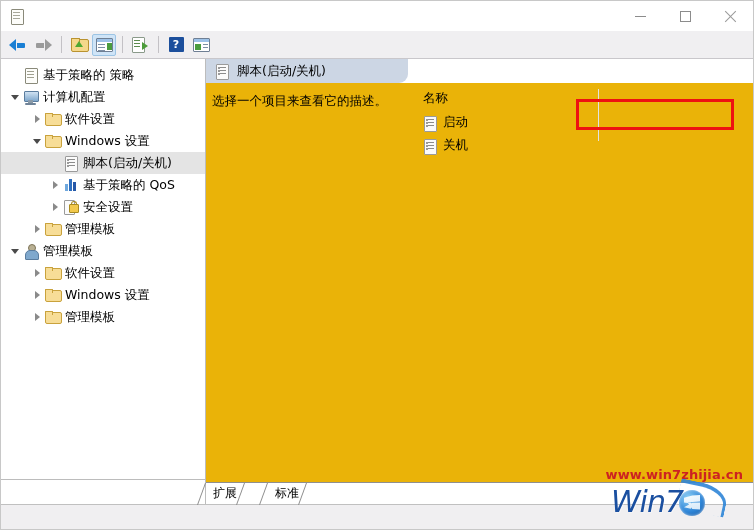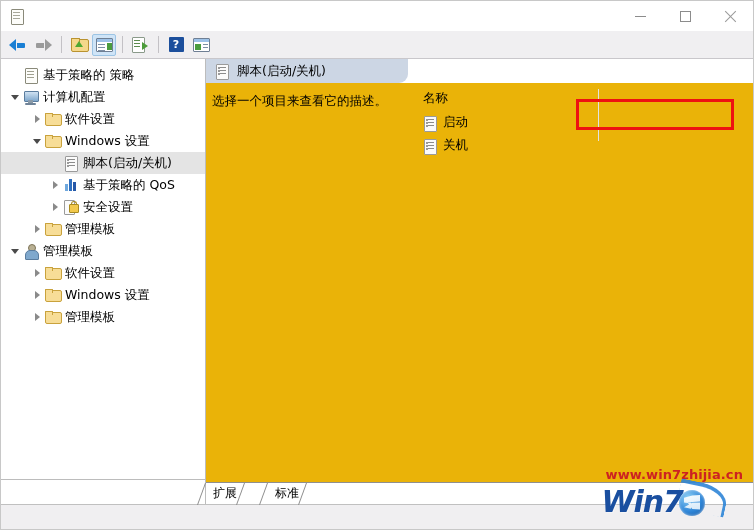--- a/index.html
+++ b/index.html
@@ -497,21 +497,21 @@
     position: absolute;
     right: 48px;
     bottom: 12px;
     z-index: 41;
     display: flex;
     align-items: center;
     white-space: nowrap;
   }
   .wm-win7 .w7text {
     font-size: 30px;
-    font-weight: bold;
+    font-weight: normal;
     font-style: italic;
     color: #1a4fa0;
     letter-spacing: -1px;
     line-height: 1;
     text-shadow: 1px 1px 0 rgba(255,255,255,0.4);
   }
   .wm-win7 .w7orb {
     width: 26px; height: 26px;
     border-radius: 50%;
     background:

